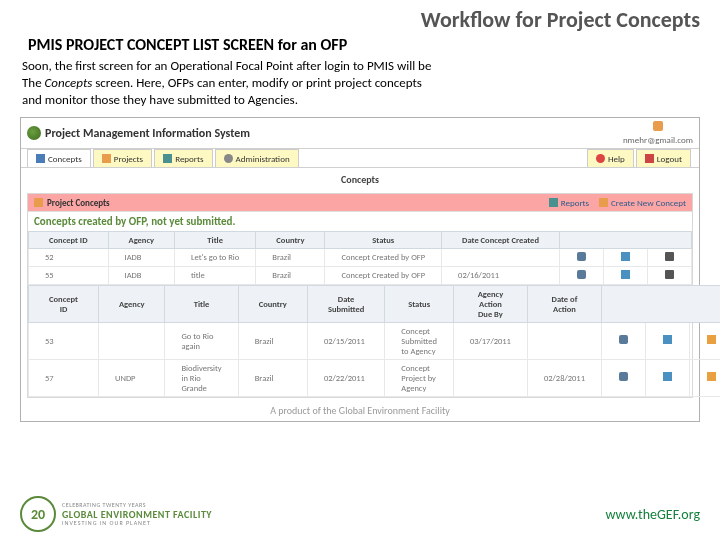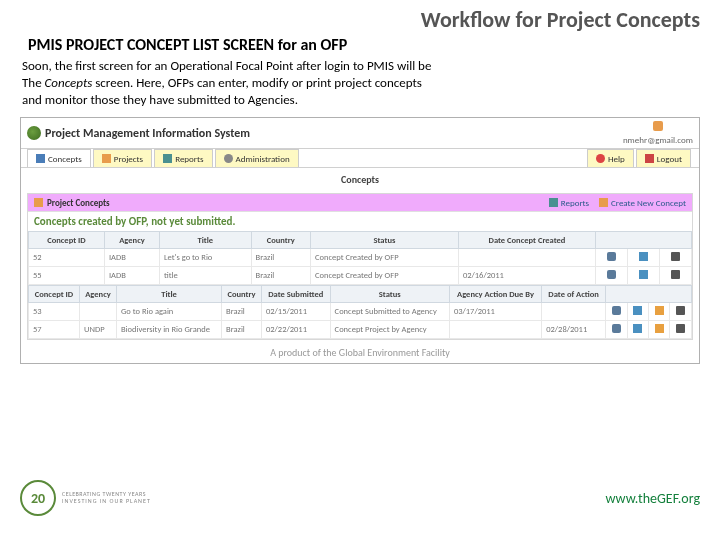--- a/index.html
+++ b/index.html
@@ -21,36 +21,36 @@
   .tab.active { background: #fff; }
   .tab-icon { width: 9px; height: 9px; display: inline-block; }
   .tab-icon.blue { background: #4a7db8; }
   .tab-icon.orange { background: #e89c4c; }
   .tab-icon.teal { background: #4a9090; }
   .tab-icon.gear { background: #888; border-radius: 50%; }
   .tab-icon.help { background: #d44; border-radius: 50%; }
   .tab-icon.logout { background: #c44; }
   .page-title { text-align: center; font-weight: bold; padding: 5px 0; color: #444; font-size: 10px; }
   .panel { margin: 2px 6px; border: 1px solid #d8d8d8; }
-  .panel-header { display: flex; justify-content: space-between; align-items: flex-end; padding: 3px 6px; border-bottom: 1px solid #e0e0e0; background: #f0abfc; }
+  .panel-header { display: flex; justify-content: space-between; align-items: flex-end; padding: 3px 6px; border-bottom: 1px solid #e0e0e0; background: #fca5a5; }
   .panel-header-left { display: flex; align-items: center; gap: 4px; font-weight: bold; }
   .panel-header-right { display: flex; gap: 10px; }
   .panel-link { color: #2a5a8a; cursor: pointer; display: flex; align-items: center; gap: 3px; }
   .subsection { padding: 3px 6px; color: #5a8a3a; font-weight: bold; font-size: 11px; }
   table { width: 100%; border-collapse: collapse; font-size: 8.5px; }
-  th { background: #eef2f6; border: 1px solid #d0d8e0; padding: 3px 4px; font-weight: bold; color: #444; text-align: center; }
-  td { border: 1px solid #e8e8e8; padding: 3px 4px; color: #777; text-align: left; }
+  th { background: #eef2f6; border: 1px solid #d0d8e0; padding: 3px 20px; font-weight: bold; color: #444; text-align: center; }
+  td { border: 1px solid #e8e8e8; padding: 3px 16px; color: #777; text-align: left; }
   td.center { text-align: center; }
   .row-icon { width: 9px; height: 9px; display: inline-block; margin: 0 1px; }
   .row-icon.view { background: #5a7a9a; border-radius: 2px; }
   .row-icon.edit { background: #4a90c0; }
   .row-icon.alert { background: #e8a040; }
   .row-icon.mail { background: #555; border-radius: 1px; }
   .footer-line { text-align: center; color: #999; font-size: 10px; padding: 4px 0; }
-  .slide-footer { position: absolute; bottom: 24px; left: 0; right: 0; display: flex; justify-content: space-between; align-items: center; padding: 0 20px; }
+  .slide-footer { position: absolute; bottom: 8px; left: 0; right: 0; display: flex; justify-content: space-between; align-items: center; padding: 0 20px; }
   .gef-logo { display: flex; align-items: center; gap: 6px; }
   .gef-20 { width: 36px; height: 36px; border: 2px solid #5a8a3a; border-radius: 50%; display: flex; flex-direction: column; align-items: center; justify-content: center; font-size: 7px; color: #5a8a3a; font-weight: bold; }
   .gef-text { font-size: 9px; line-height: 1.1; color: #5a8a3a; }
   .gef-text .line1 { font-size: 6px; letter-spacing: 0.5px; color: #888; }
   .gef-text .line2 { font-size: 10px; font-weight: bold; letter-spacing: 0.5px; }
   .gef-text .line3 { font-size: 6px; letter-spacing: 1px; color: #888; }
   .gef-url { color: #15803d; font-size: 14px; }
 </style>
 </head>
 <body>
@@ -214,17 +214,18 @@
   <div class="footer-line">A product of the Global Environment Facility</div>
 </div>
 
 <div class="slide-footer">
   <div class="gef-logo">
     <div class="gef-20">
       <span style="font-size:14px">20</span>
     </div>
     <div class="gef-text">
       <div class="line1">CELEBRATING TWENTY YEARS</div>
+      <div class="line2">GLOBAL ENVIRONMENT FACILITY</div>
       <div class="line3">INVESTING IN OUR PLANET</div>
     </div>
   </div>
   <div class="gef-url">www.theGEF.org</div>
 </div>
 
 </body></html>

